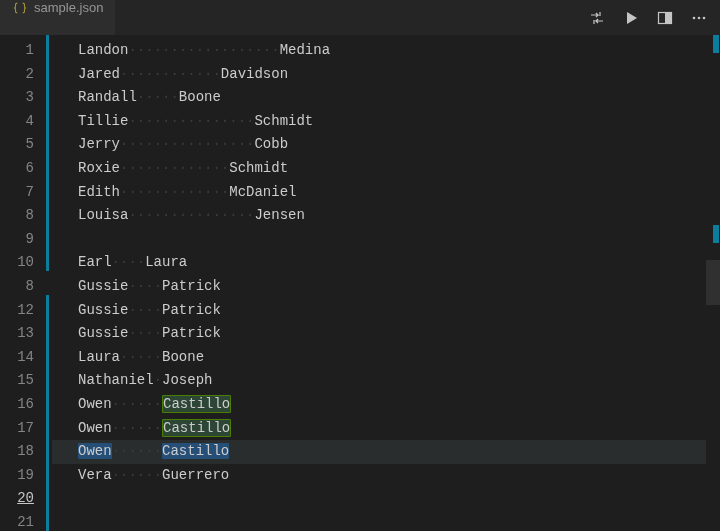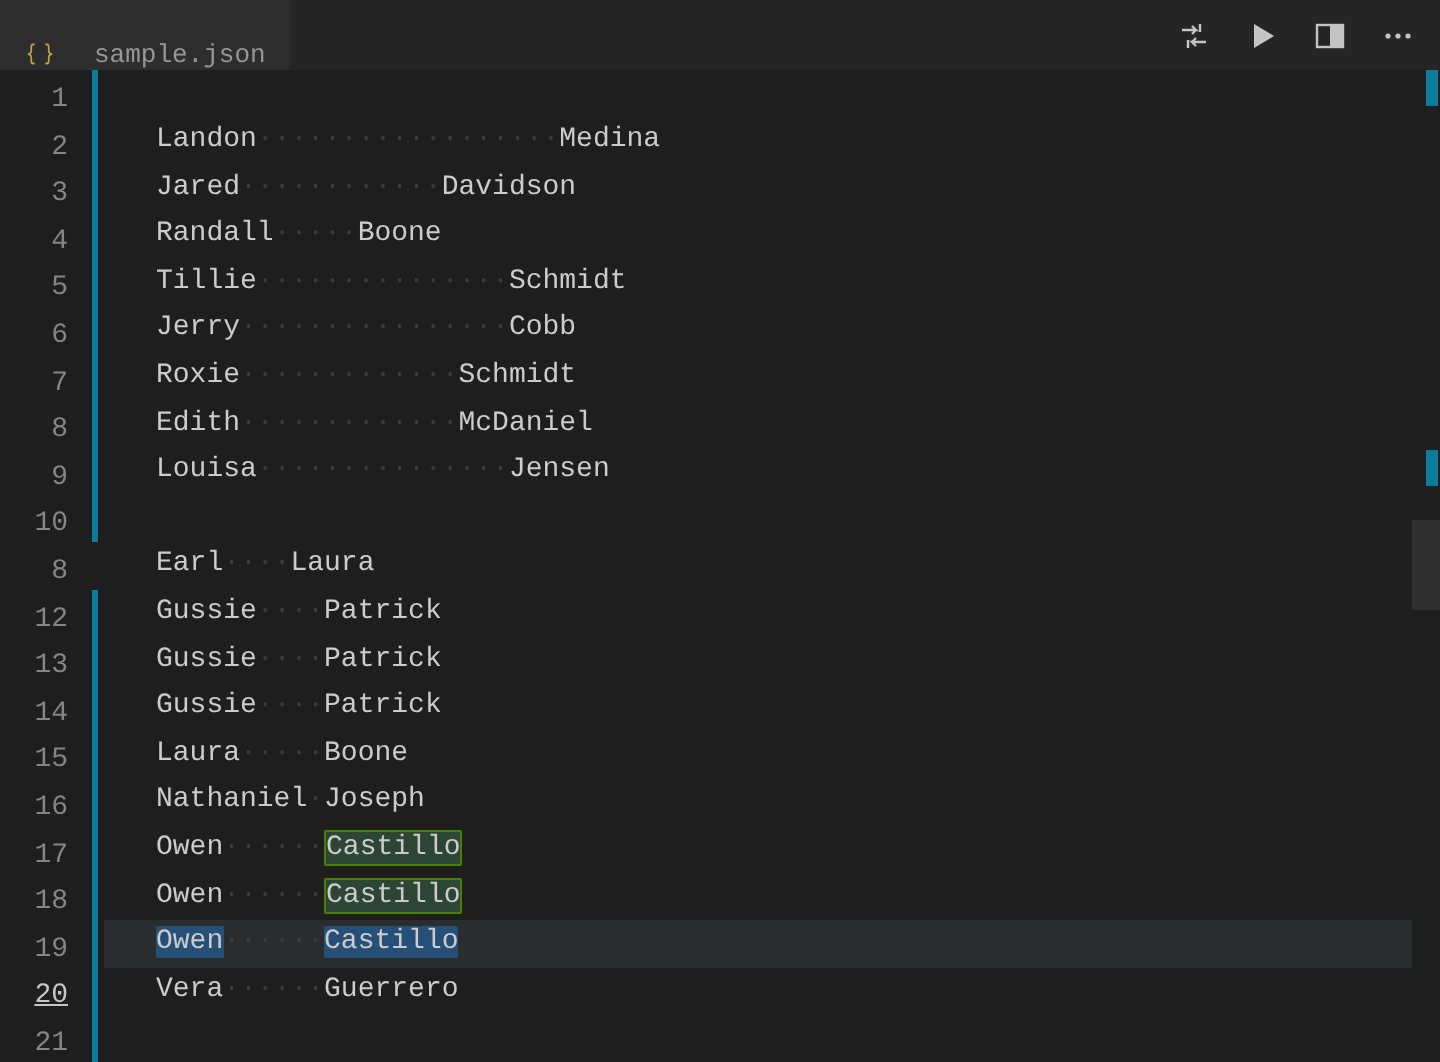--- a/index.html
+++ b/index.html
@@ -15,28 +15,28 @@
   }
   .tabbar {
     height: 35px;
     background: #252526;
     display: flex;
     align-items: stretch;
     position: relative;
   }
   .tab {
     display: flex;
-    align-items: flex-end;
+    align-items: flex-start;
     padding: 0 12px;
-    gap: 19px;
+    gap: 6px;
     font-size: 13px;
     background: #2d2d2d;
     color: #969696;
     cursor: pointer;
-    font-family: Liberation Mono, monospace;
+    font-family: Liberation Sans, sans-serif;
   }
   .tab.active {
     background: #1e1e1e;
     color: #ffffff;
     border-top: 1px solid #5c5c9e;
     border-bottom: 1px solid #1e1e1e;
     margin-top: 48px;
   }
   .tab.inactive {
     color: #969696;
@@ -84,21 +84,20 @@
     width: 3px;
     background: #487e02;
   }
   .gb1 { top: 0; height: calc(23.6px * 10); background:#0c7d9d; }
   .gb2 { top: calc(23.6px * 11); height: calc(23.6px * 10); background:#0c7d9d; }
   .content {
     flex: 1;
     padding-top: 4px;
     padding-left: 26px;
     position: relative;
-    margin-top: 20px;
   }
   .line {
     height: 23.6px;
     line-height: 23.6px;
     white-space: pre;
     color: #cccccc;
     position: relative;
   }
   .line.currentline {
     background: #2a2d2e;

